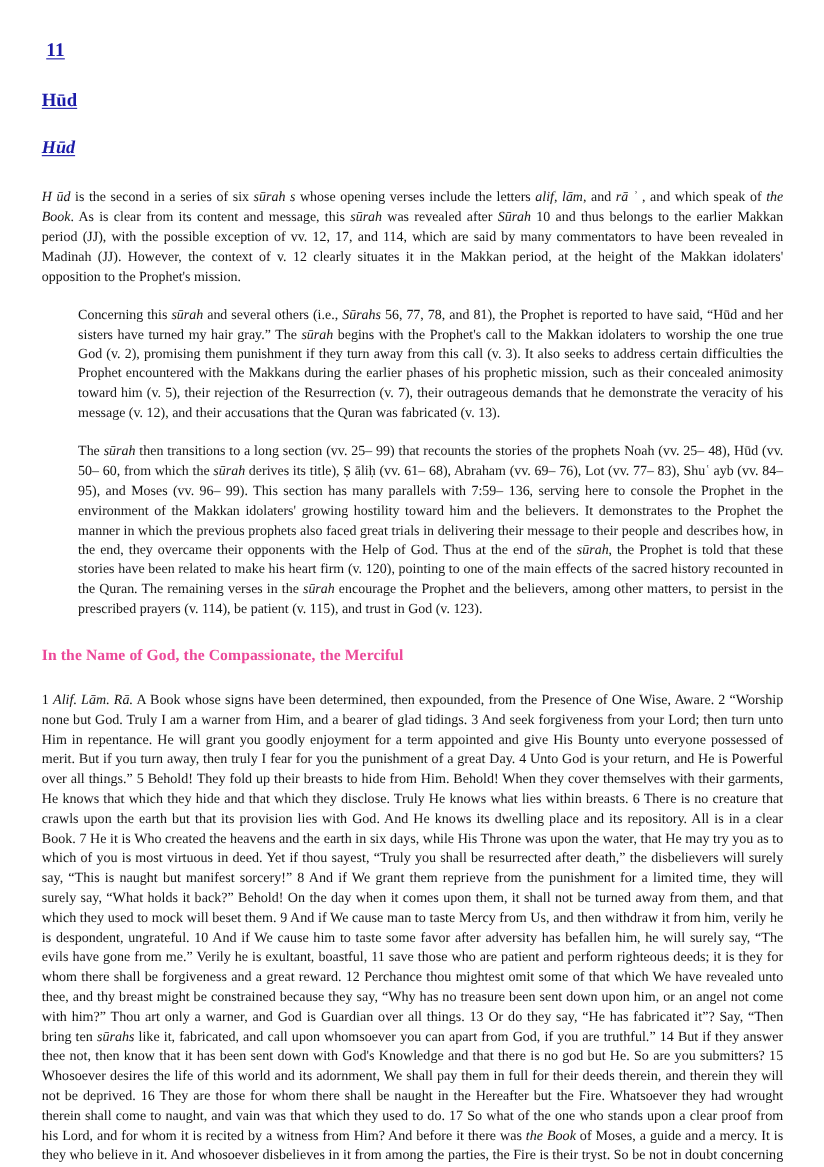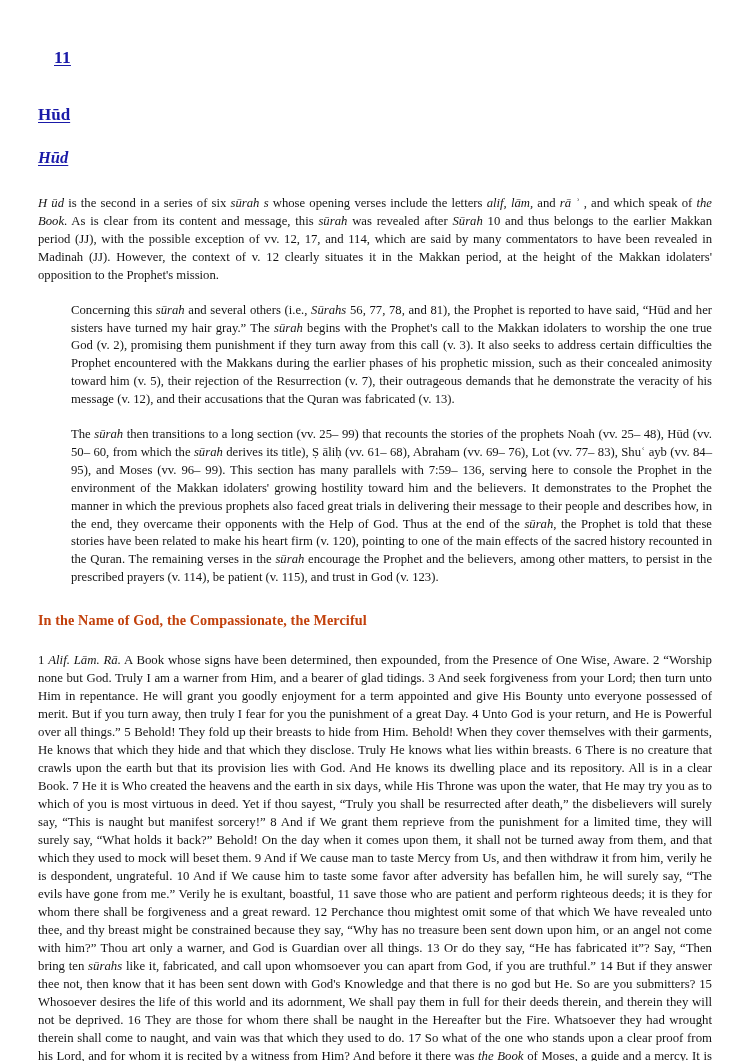--- a/index.html
+++ b/index.html
@@ -17,21 +17,21 @@
   .page {
     position: relative;
     width: 749px;
     height: 1061px;
     box-sizing: border-box;
     padding: 0 37px 0 38px;
     background: #ffffff;
   }
   
   .chapter-number {
-    margin: 16px;
+    margin: 4px;
     padding-top: 32px;
     font-size: 17.5px;
     font-weight: bold;
     color: #1a1aa8;
     text-decoration: underline;
     text-underline-offset: 2px;
     letter-spacing: 0.2px;
     line-height: 1.1;
   }
   .chapter-title {
@@ -65,21 +65,21 @@
     color: #141414;
   }
   .intro-para.first { padding-top: 28px; }
   .intro-para.spaced { padding-top: 17px; margin-left: 33px; }
 
   .basmala-heading {
     margin: 0;
     padding-top: 25px;
     font-size: 14.2px;
     font-weight: bold;
-    color: #c2410c;
+    color: #ec4899;
     line-height: 1.2;
     letter-spacing: 0.1px;
   }
   .verse-body {
     margin: 0;
     padding-top: 22px;
     font-size: 12.8px;
     line-height: 18.0px;
     text-align: justify;
     text-justify: inter-word;

